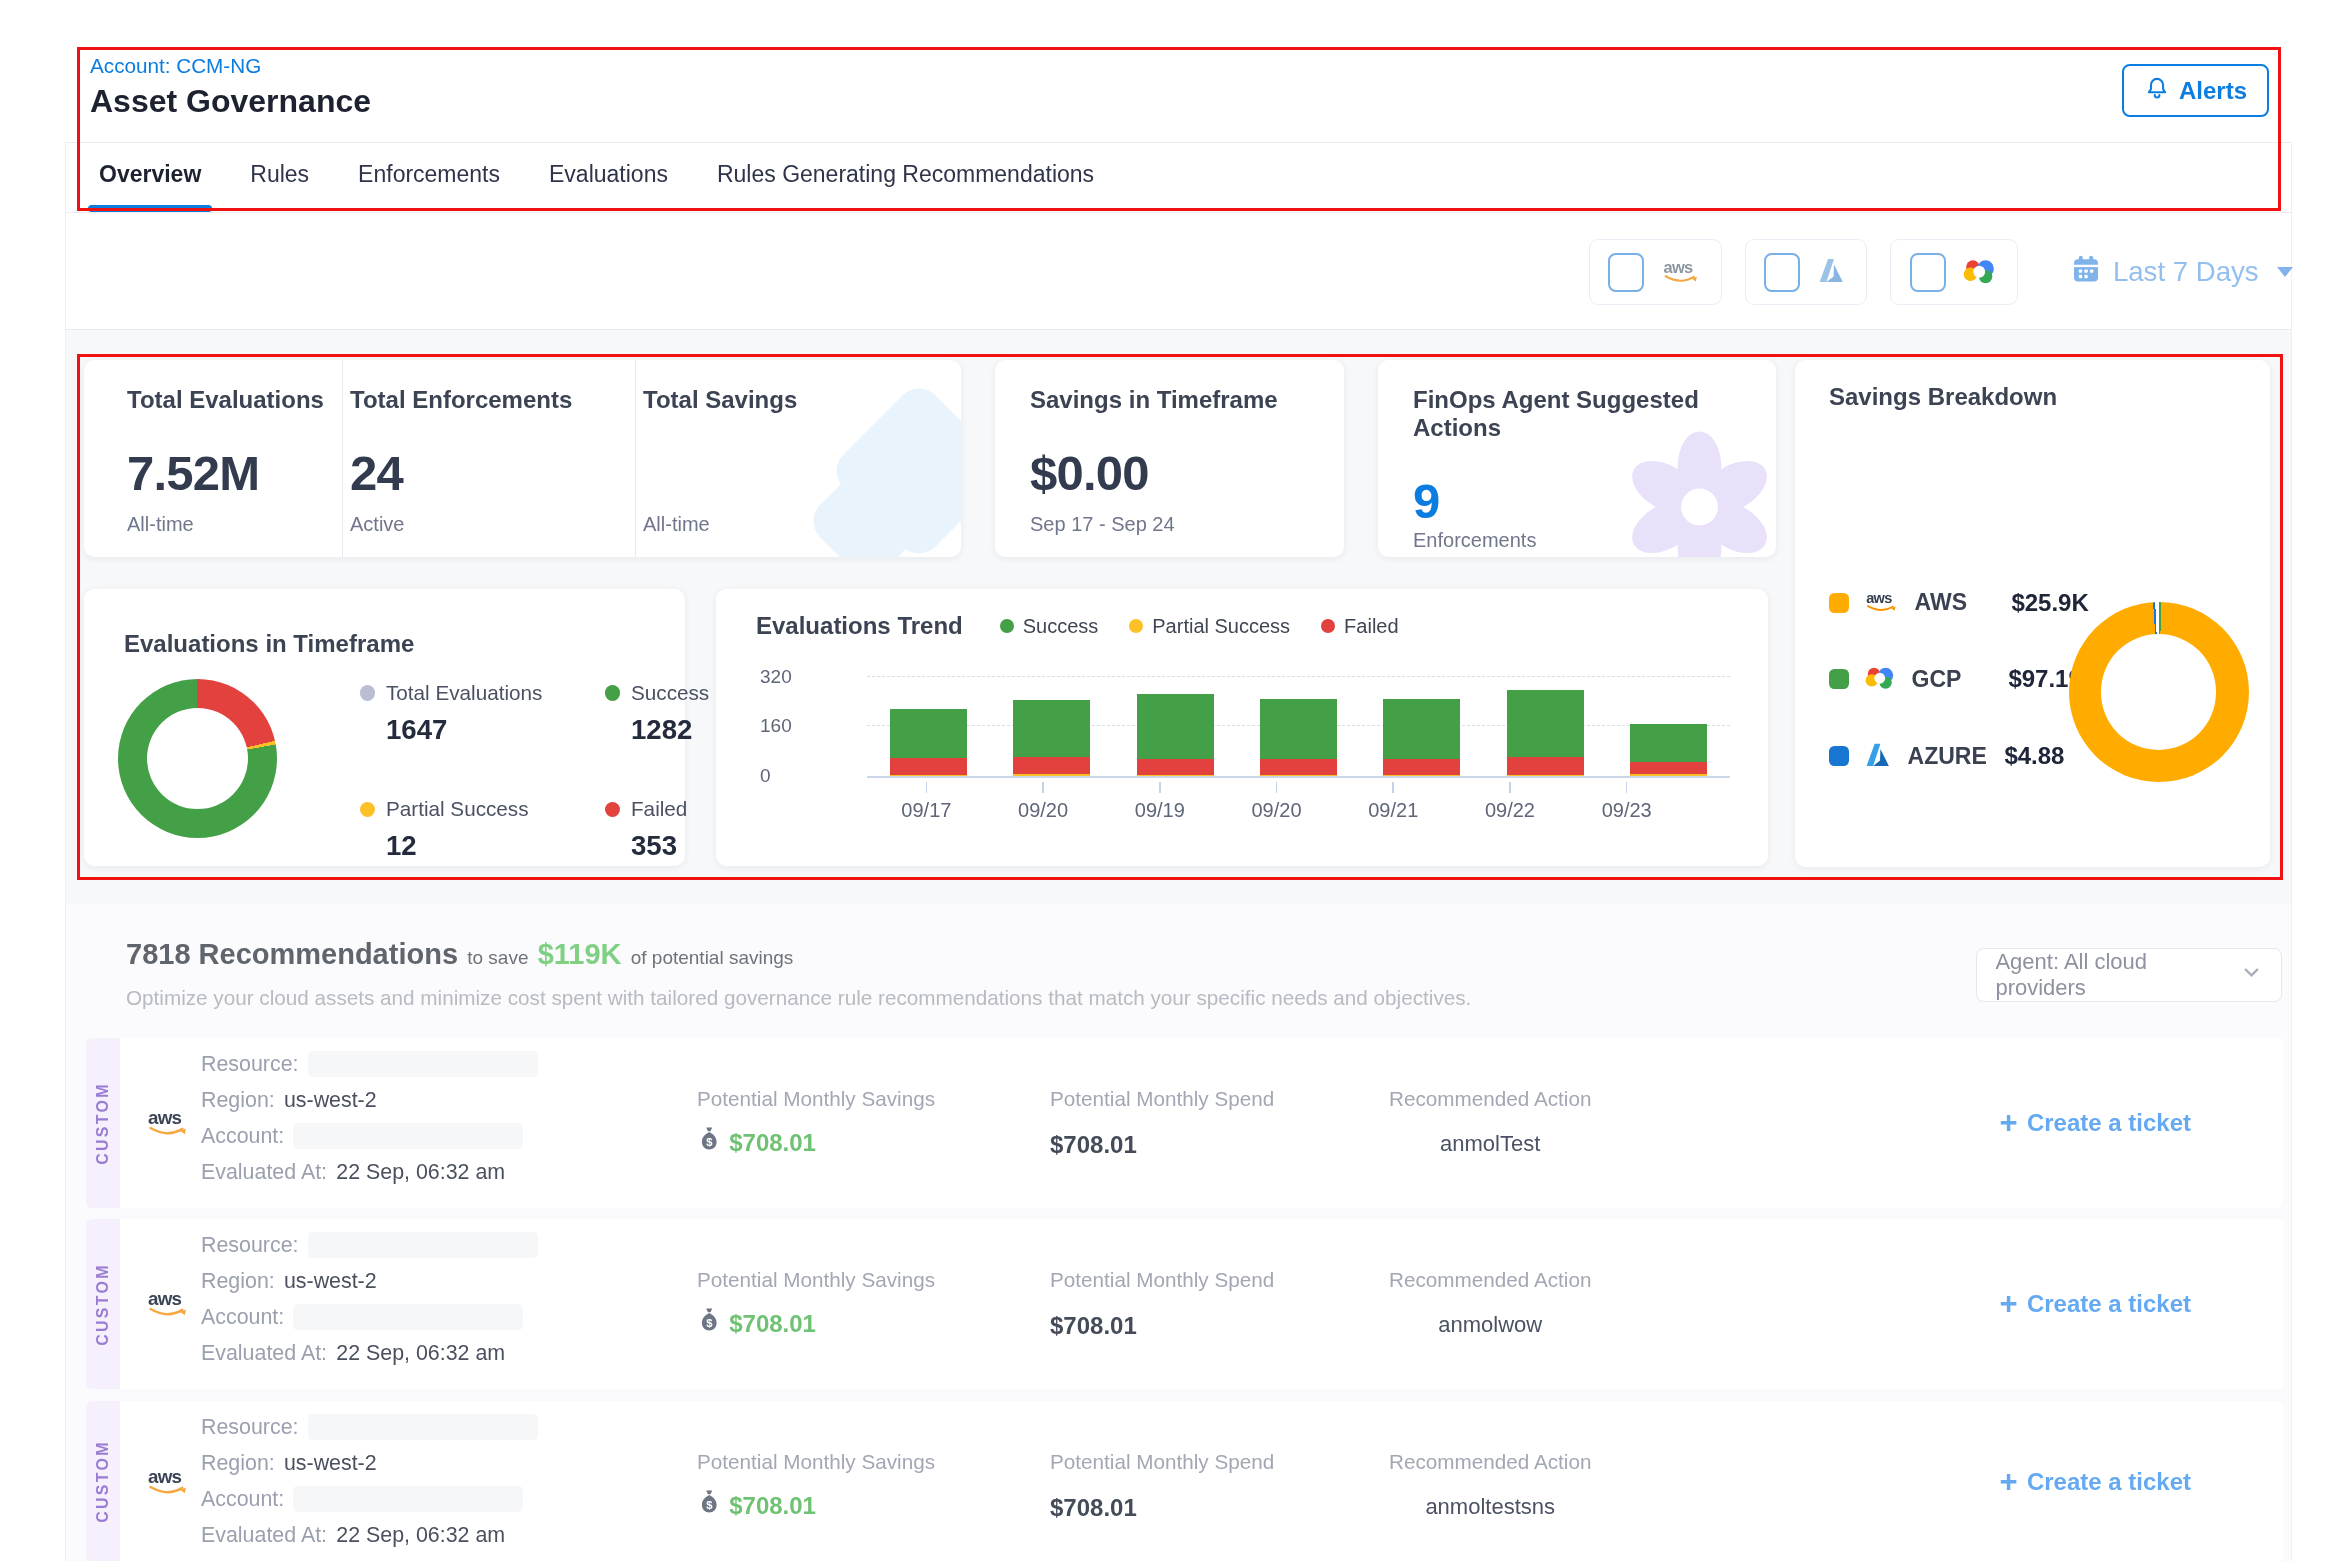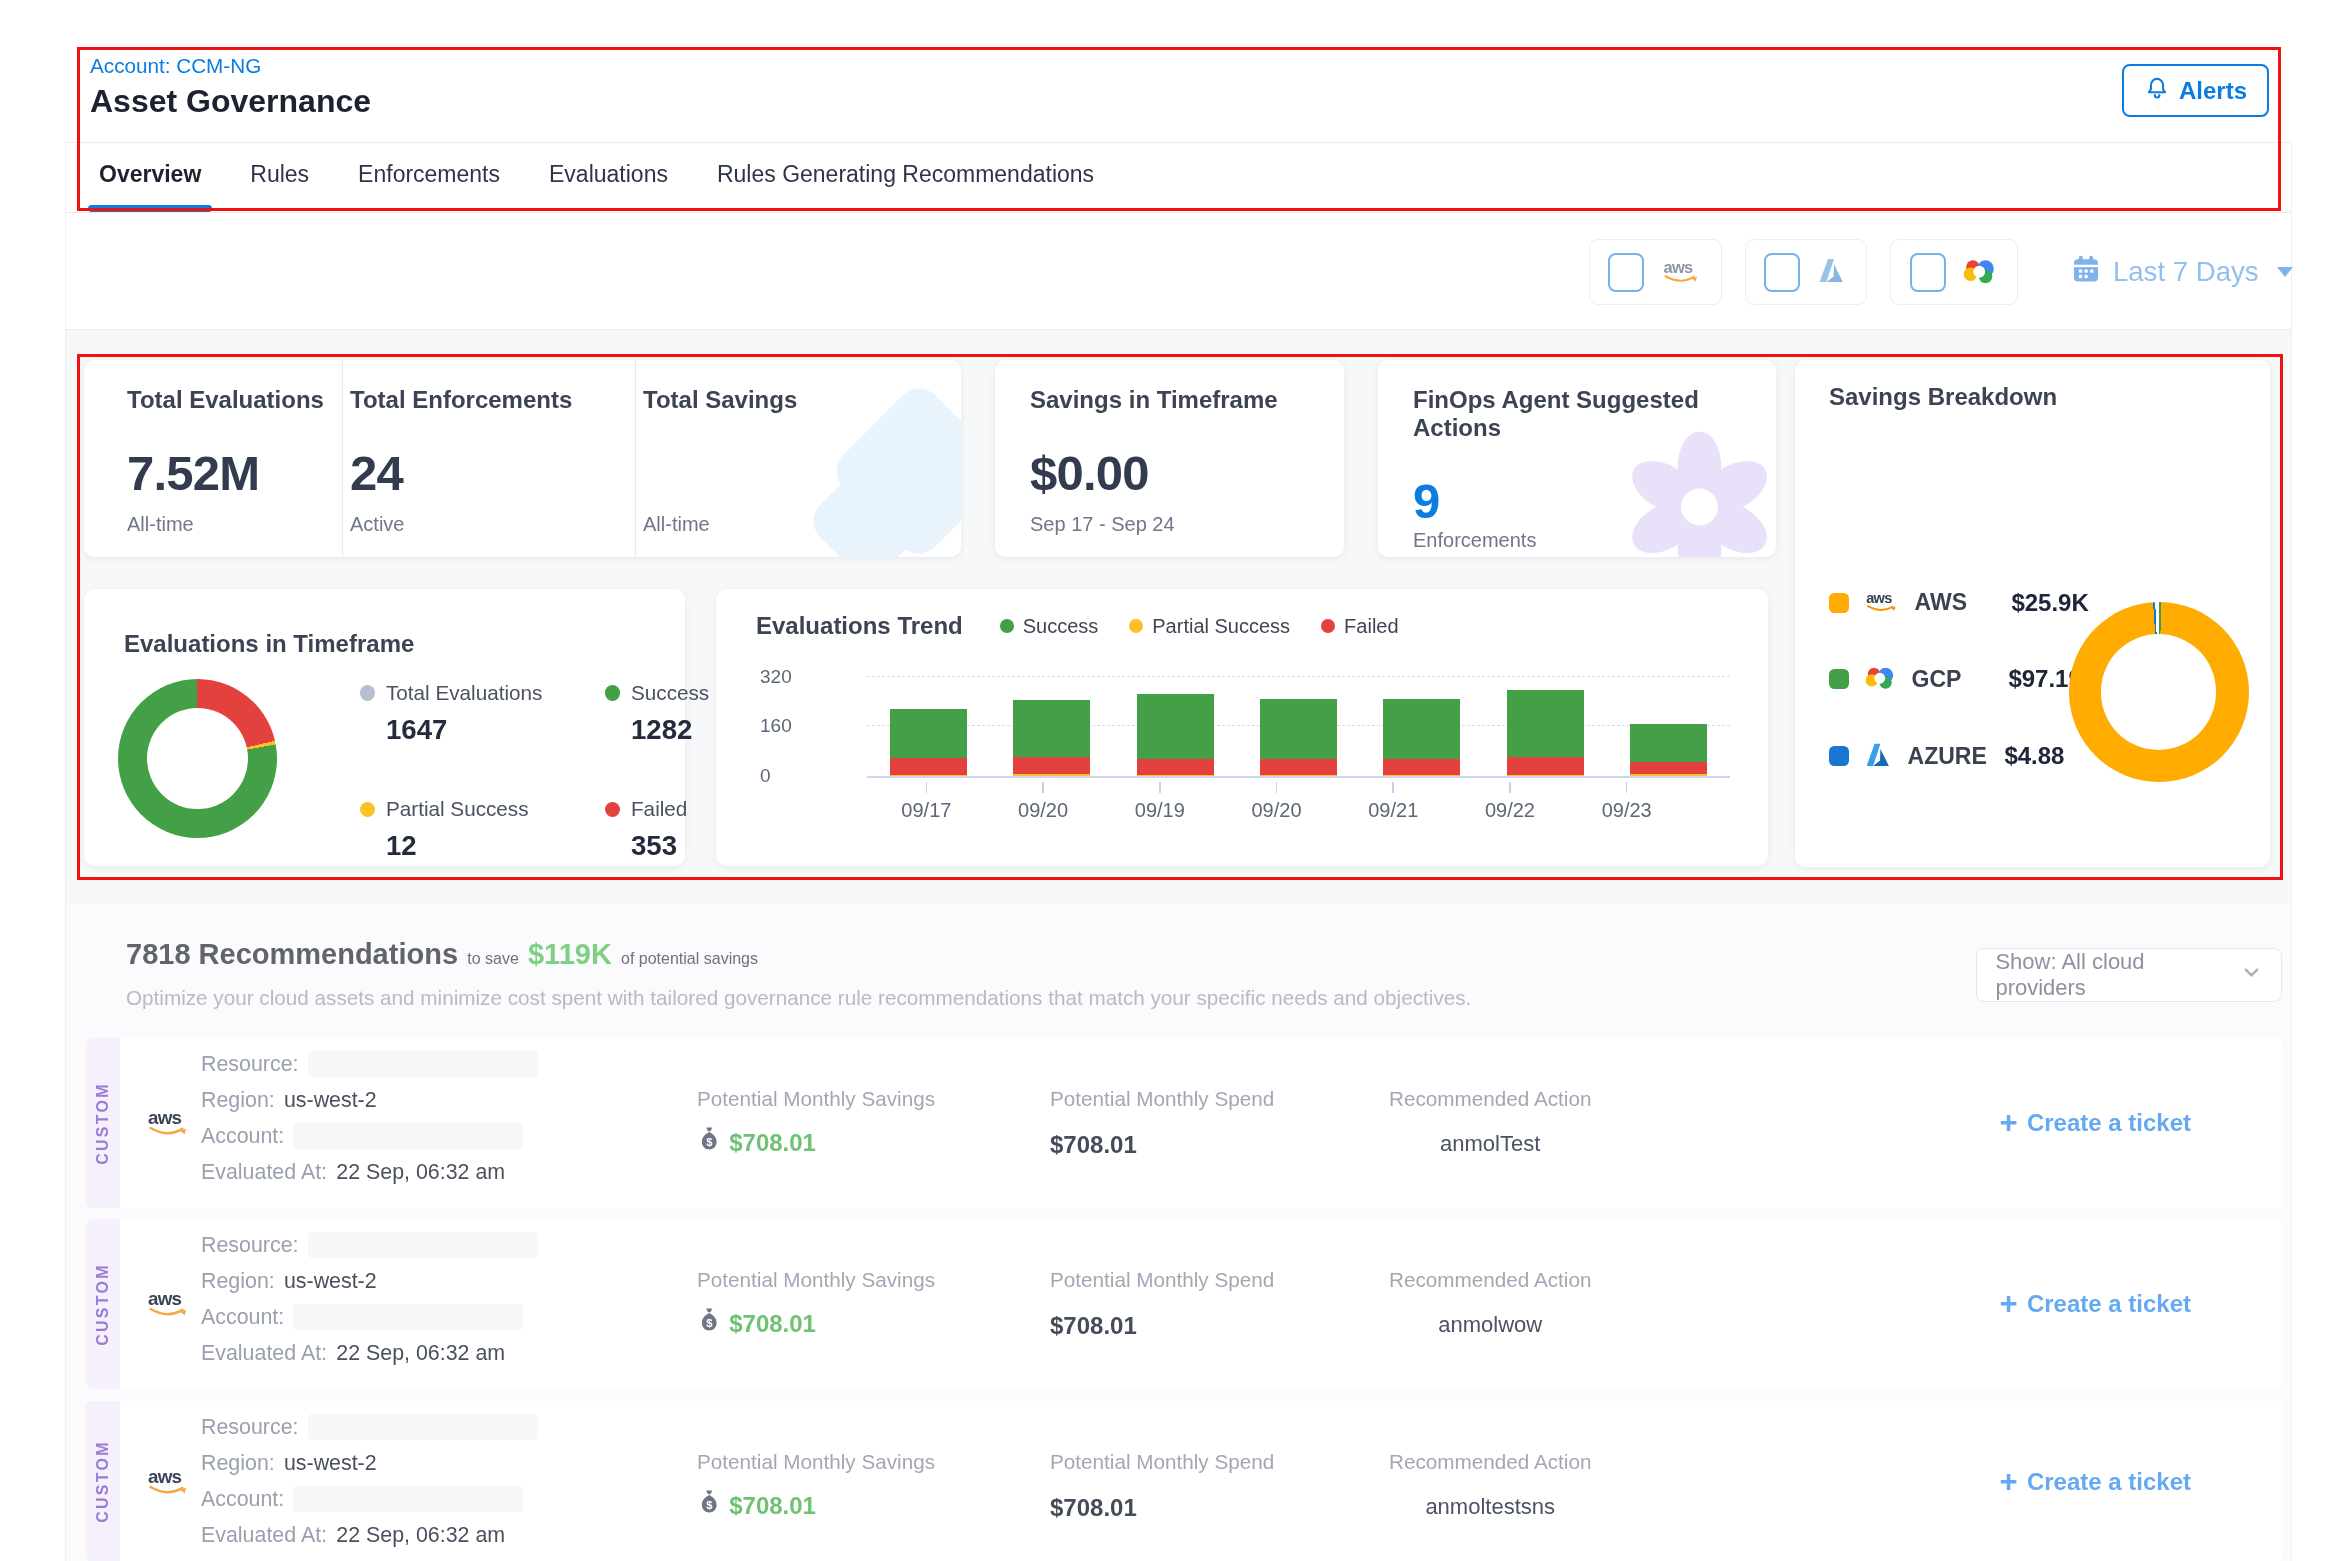--- a/index.html
+++ b/index.html
@@ -61,21 +61,21 @@
   .trend-bars{position:absolute;left:107px;right:0;top:0;bottom:0;display:flex;}
   .trend-slot{flex:1;display:flex;justify-content:center;align-items:flex-end;}
   .trend-bar{width:77px;display:flex;flex-direction:column-reverse;}
   .trend-cats{position:absolute;left:152px;right:83px;top:193px;display:flex;}
   .trend-cat{flex:1;display:flex;flex-direction:column;align-items:center;}
   .cat-tick{width:1.5px;height:10.7px;background:#c7d1e8;}
   .cat-lab{margin-top:6.1px;font-size:20px;color:#5e6677;}
   
   .rec-head{position:absolute;left:126px;top:938px;display:flex;align-items:baseline;gap:9.2px;}
   .rh-count{font-size:29px;font-weight:700;color:#60656d;}
-  .rh-mid,.rh-tail{font-size:16px;color:#6d727b;}
+  .rh-mid,.rh-tail{font-size:19px;color:#6d727b;}
   .rh-amount{font-size:29px;font-weight:700;color:#7fd083;}
   .rec-sub{position:absolute;left:126px;top:986px;font-size:20.7px;color:#b7bac2;}
   .show-dd{position:absolute;right:60px;top:948px;width:306px;height:54px;background:#fff;border:1.5px solid #e5e7ee;
            border-radius:7.7px;display:flex;align-items:center;justify-content:space-between;padding:0 18.4px;box-sizing:border-box;
            font-size:22px;color:#8d929e;}
   .rec-row{position:absolute;left:86px;width:2197px;height:170px;background:#fff;border-radius:6.1px;overflow:hidden;}
   .rec-badge{position:absolute;left:0;top:0;bottom:0;width:34px;background:#f5f0fc;display:flex;align-items:center;justify-content:center;}
   .rec-badge span{writing-mode:vertical-rl;transform:rotate(180deg);font-size:16px;font-weight:700;letter-spacing:2.3px;color:#9a7cd4;}
   .rec-logo{position:absolute;left:58px;top:50%;transform:translateY(-50%);}
   .rec-details{position:absolute;left:115px;top:8.4px;}
@@ -421,21 +421,21 @@
   </div>
 
   <div class="rec-head">
     <span class="rh-count">7818 Recommendations</span>
     <span class="rh-mid">to save</span>
     <span class="rh-amount">$119K</span>
     <span class="rh-tail">of potential savings</span>
   </div>
   <div class="rec-sub">Optimize your cloud assets and minimize cost spent with tailored governance rule recommendations that match your specific needs and objectives.</div>
   <div class="show-dd">
-    <span>Show: All cloud providers</span>
+    <span>Agent: All cloud providers</span>
     <span><svg width="23" height="23" viewBox="0 0 24 24">
           <path d="M6 9l6 6 6-6" fill="none" stroke="#a9aeba" stroke-width="2.4" stroke-linecap="round"></path>
         </svg></span>
   </div>
 
   <div class="rec-row" style="top:1038px">
     <div class="rec-badge">
         <span>CUSTOM</span>
       </div>
     <div class="rec-logo"><svg width="49" height="34" viewBox="0 0 60 38">

